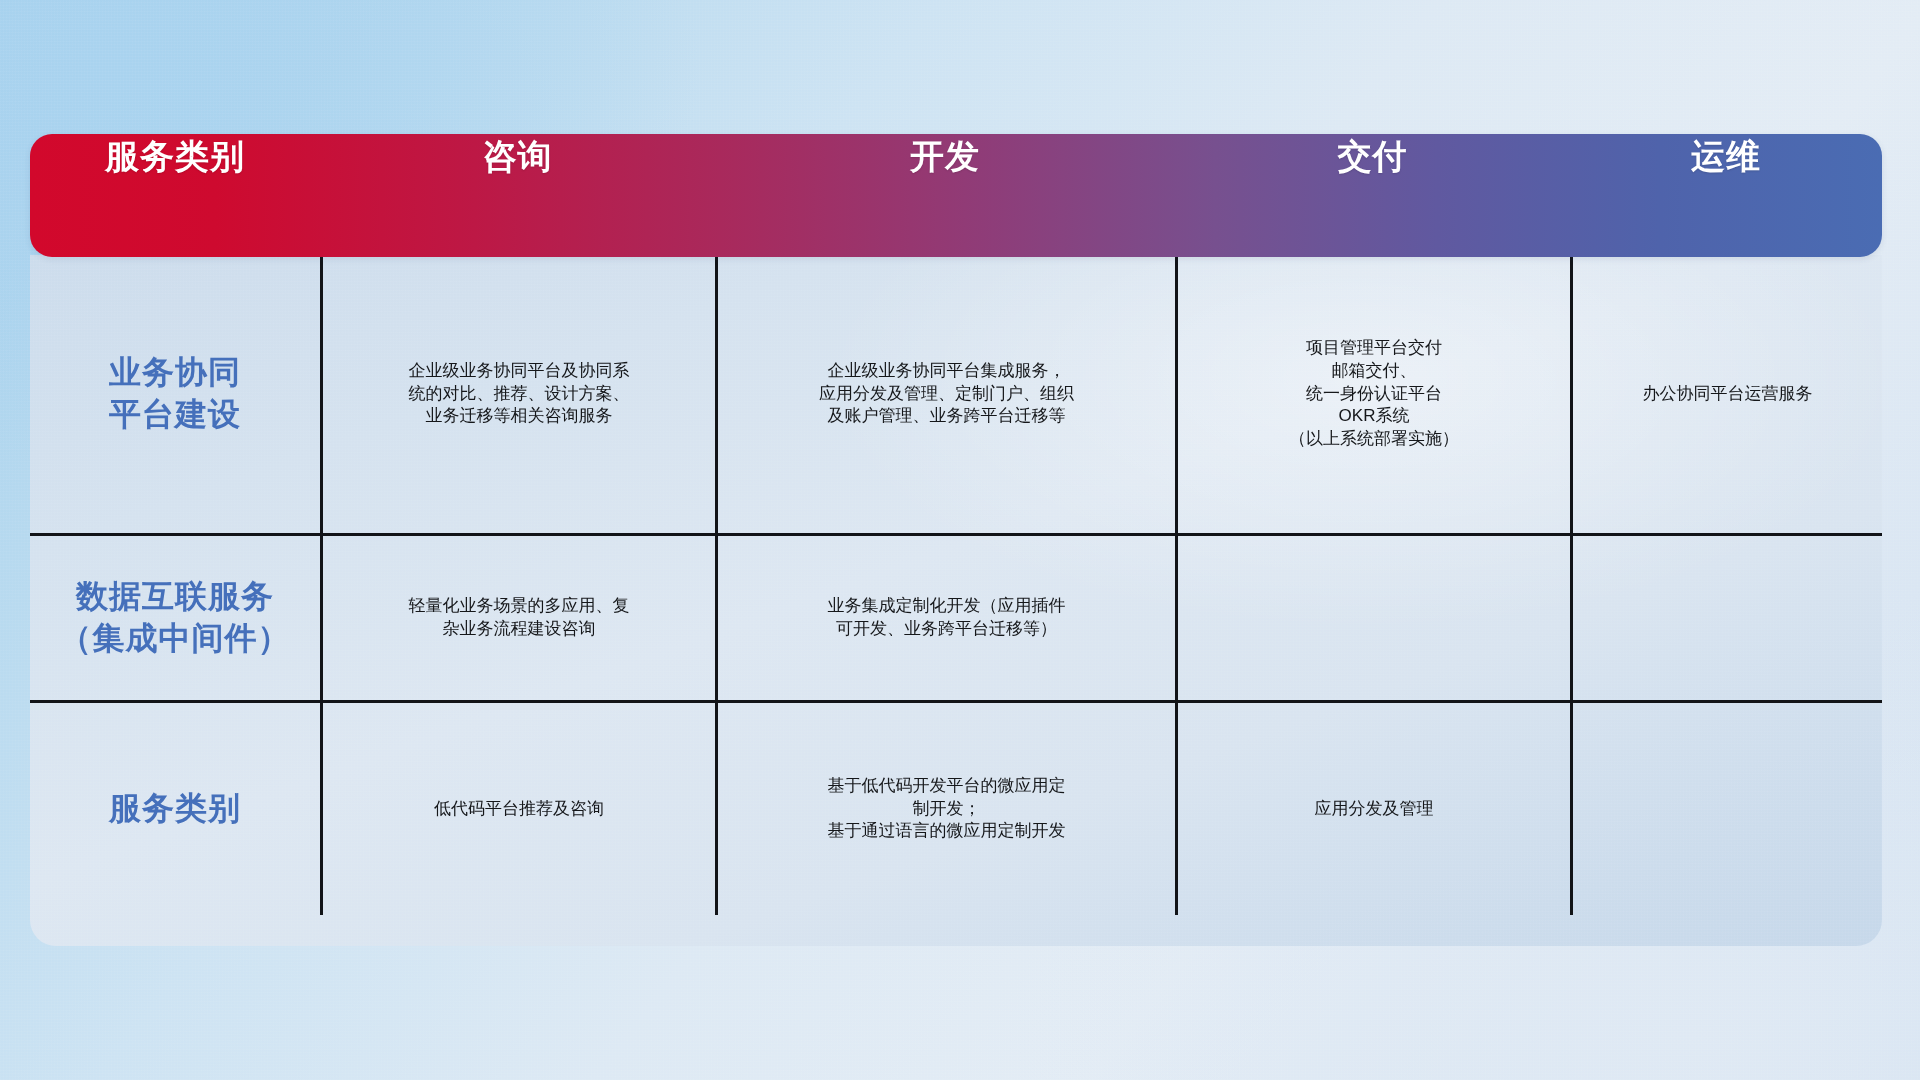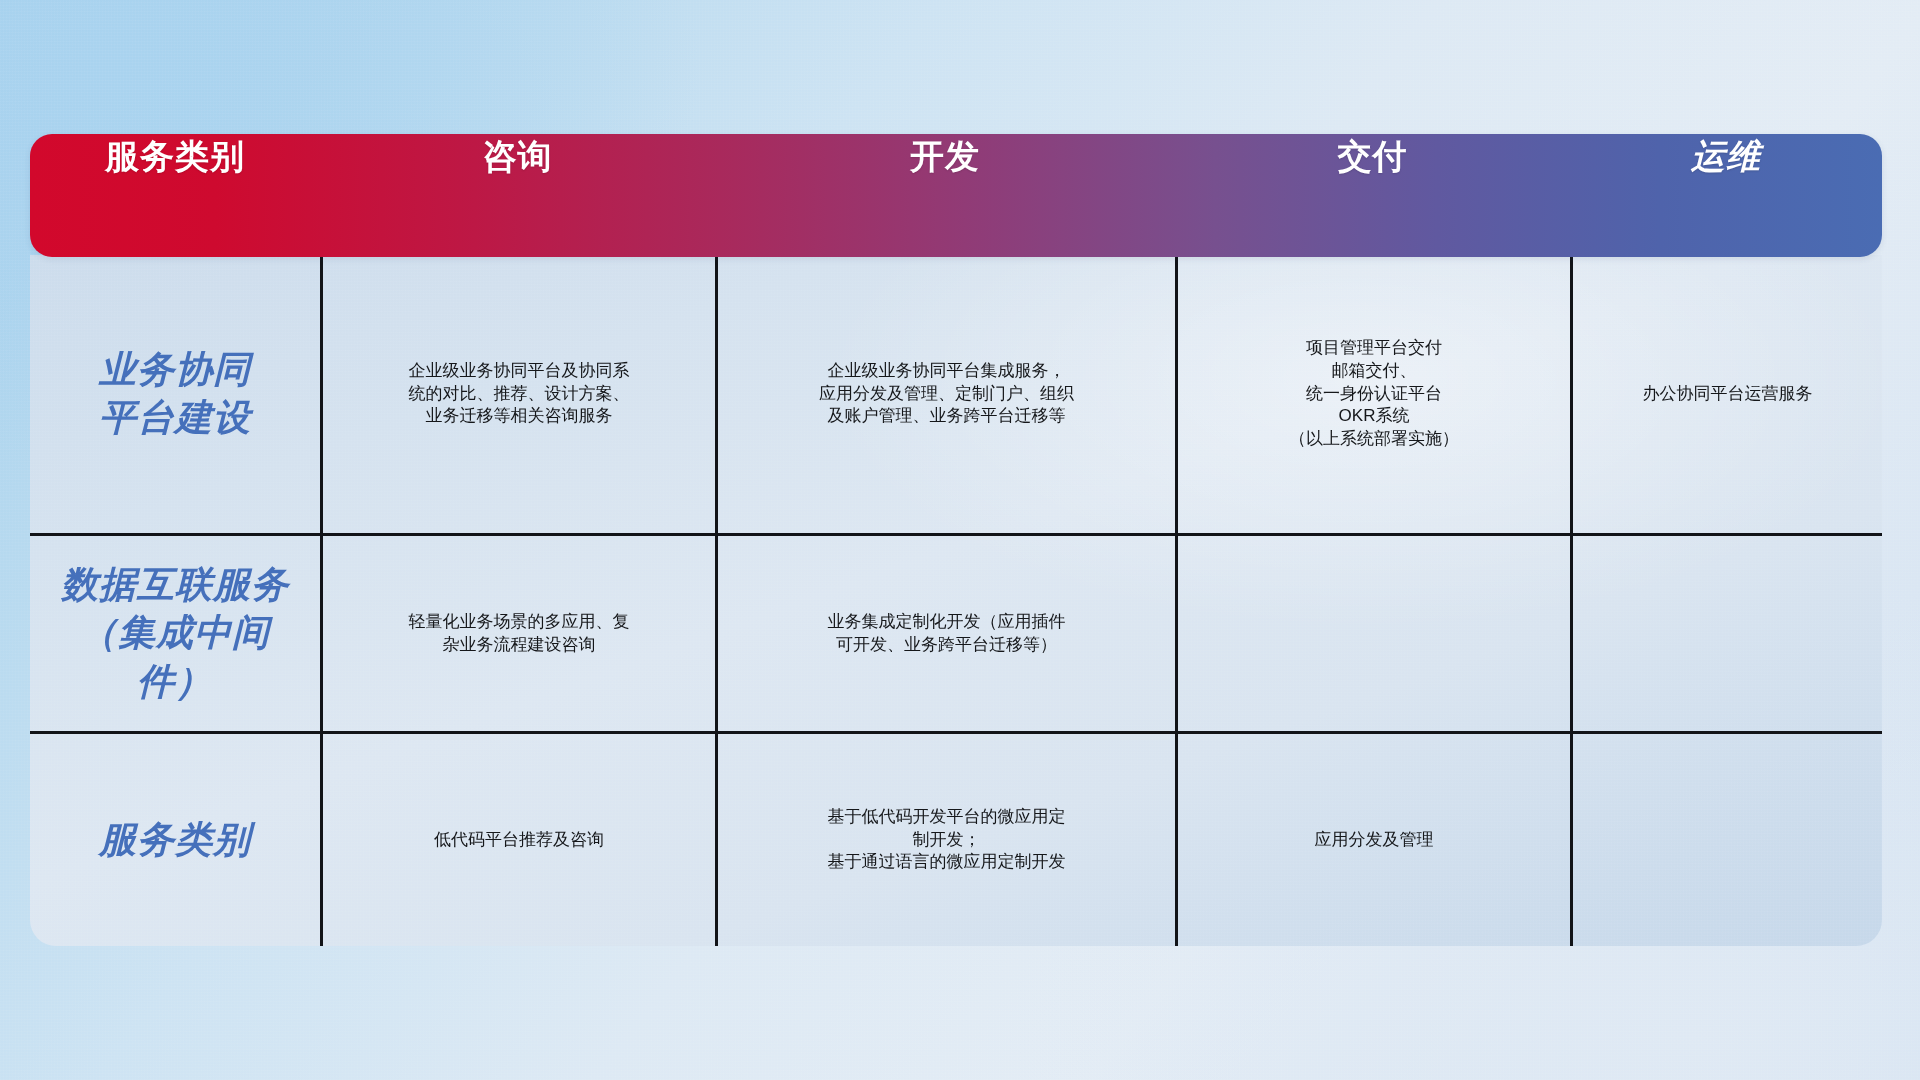--- a/index.html
+++ b/index.html
@@ -107,21 +107,21 @@
     pointer-events:none;
   }
 
   .trow {
     position: relative;
     display: flex;
     box-sizing: border-box;
     z-index: 1;
   }
   .trow.r1 { height: 278px; }
-  .trow.r2 { height: 198px; }
+  .trow.r2 { height: 167px; }
   .trow.r3 { height: 215px; }
 
   
   .trow.r2, .trow.r3 { border-top: 3px solid #121418; }
 
   .td {
     box-sizing: border-box;
     display: flex;
     align-items: center;
     justify-content: center;
@@ -132,39 +132,38 @@
     line-height: 1.34;
     white-space: pre-line;
   }
   
   .td.sep { border-left: 3px solid #121418; }
 
   
   .td.cat {
     color: #4570bb;
     font-weight: 700;
-    font-size: 37px;
+    font-size: 32px;
     line-height: 1.3;
     letter-spacing: 1px;
-    font-style: italic;
   }
 
   
   .c1 { width: 290px; }
   .c2 { width: 395px; font-family: Liberation Serif, serif; }
   .c3 { width: 460px; }
   .c4 { width: 395px; }
   .c5 { width: 312px; }
 
   
   .thead .c1 { width: 290px; }
   .thead .c2 { width: 395px; }
   .thead .c3 { width: 460px; }
   .thead .c4 { width: 395px; }
-  .thead .c5 { width: 312px; font-style: italic; }
+  .thead .c5 { width: 312px; }
 </style>
 </head>
 <body>
 
 <div class="page">
 
   <div class="table-wrap">
 
     <div class="thead">
       <div class="th c1">服务类别</div>

